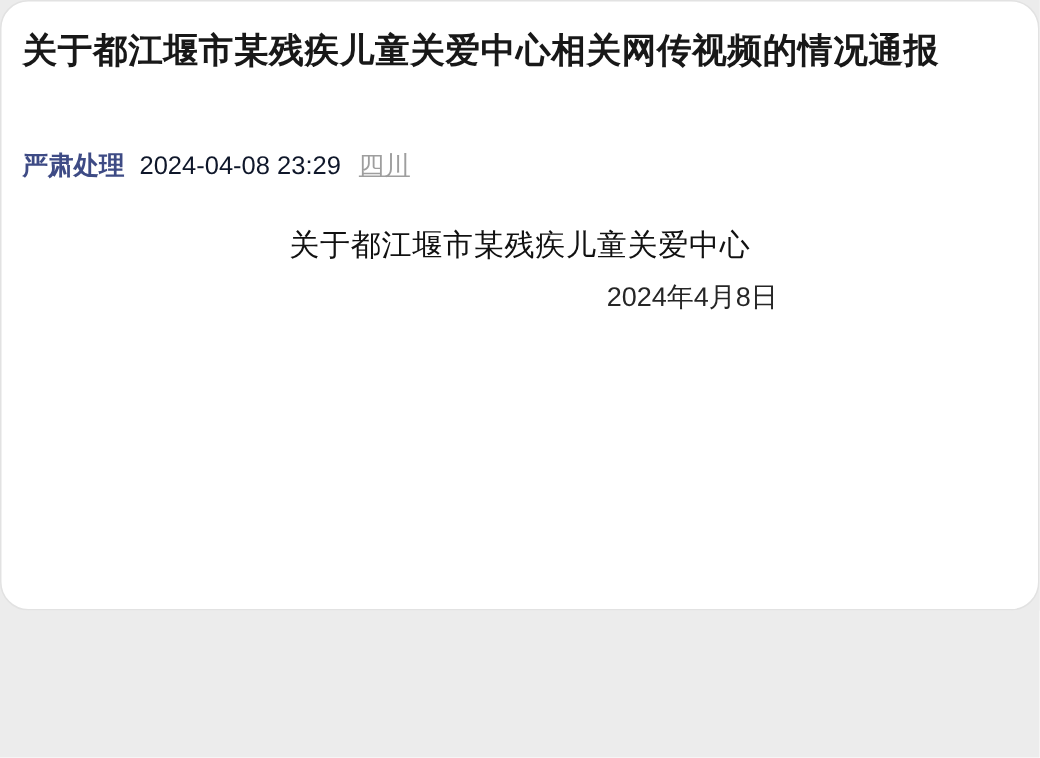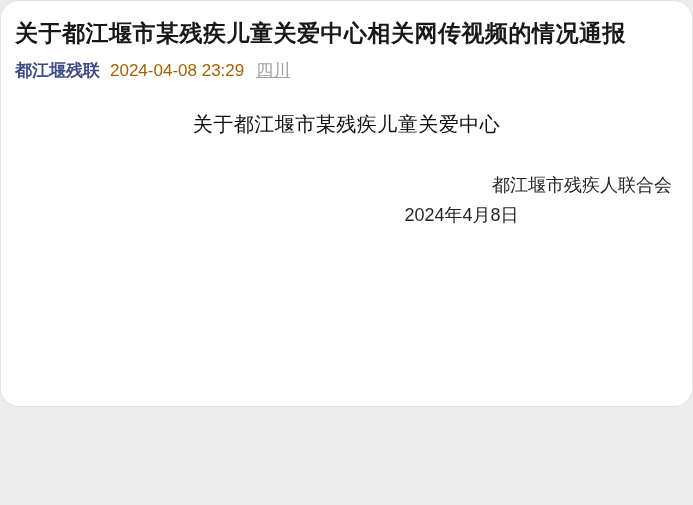--- a/index.html
+++ b/index.html
@@ -36,22 +36,23 @@
     line-height: 24px;
   }
   .source-name {
     color: #3e4b85;
     font-weight: bold;
     margin-right: 10px;
     cursor: pointer;
     text-decoration: none;
   }
   .timestamp {
-    color: #a16207;
+    color: #0f172a;
     margin-right: 12px;
+    margin-top: 40px;
   }
   .location {
     color: #9e9e9e;
     text-decoration: underline;
   }
   .notice-heading {
     margin-top: 25px;
     text-align: center;
     font-size: 20px;
     line-height: 33px;
@@ -86,27 +87,26 @@
   }
 </style>
 </head>
 <body>
 
 <div class="page">
 
   <h1 class="article-title">关于都江堰市某残疾儿童关爱中心相关网传视频的情况通报</h1>
 
   <div class="byline">
-    <span class="source-name">都江堰残联</span>
+    <span class="source-name">严肃处理</span>
     <span class="timestamp">2024-04-08 23:29</span>
     <span class="location">四川</span>
   </div>
 
   <div class="notice-heading">
     <div>关于都江堰市某残疾儿童关爱中心</div>
   </div>
 
 
-  <div class="signature">都江堰市残疾人联合会</div>
 
   <div class="notice-date">2024年4月8日</div>
 
 </div>
 
 </body></html>

